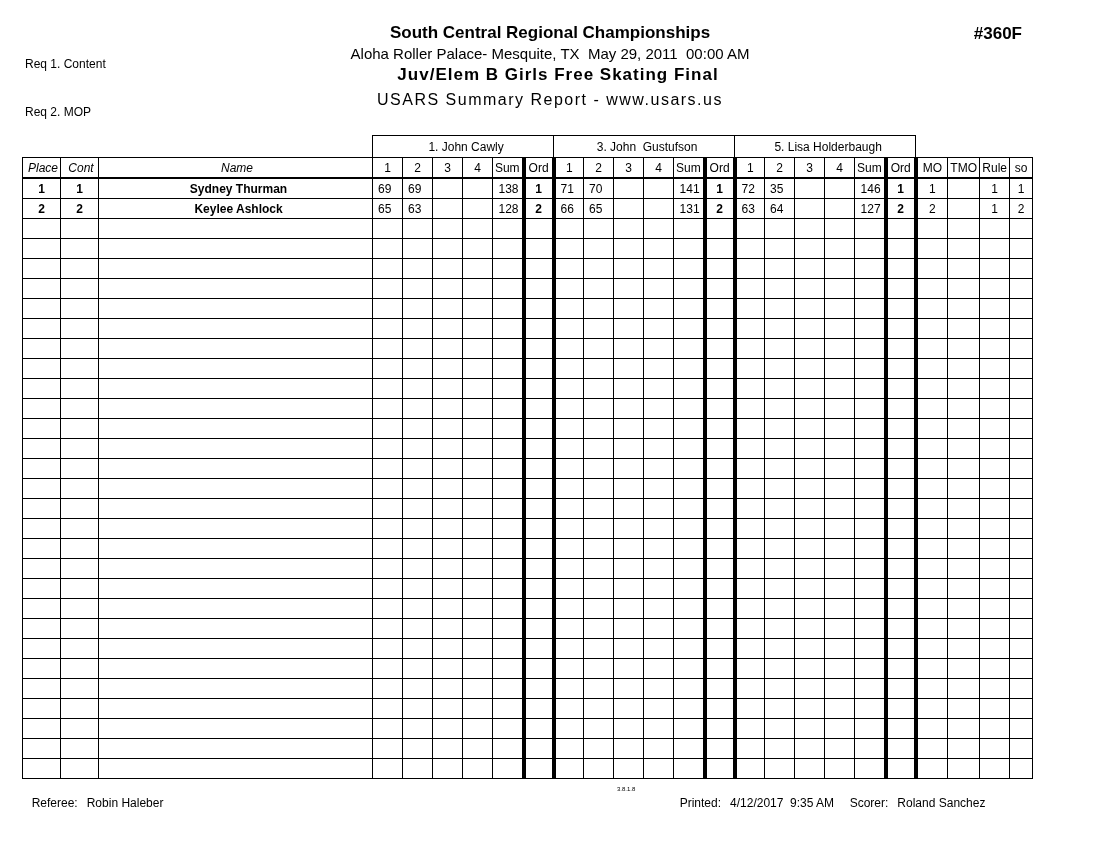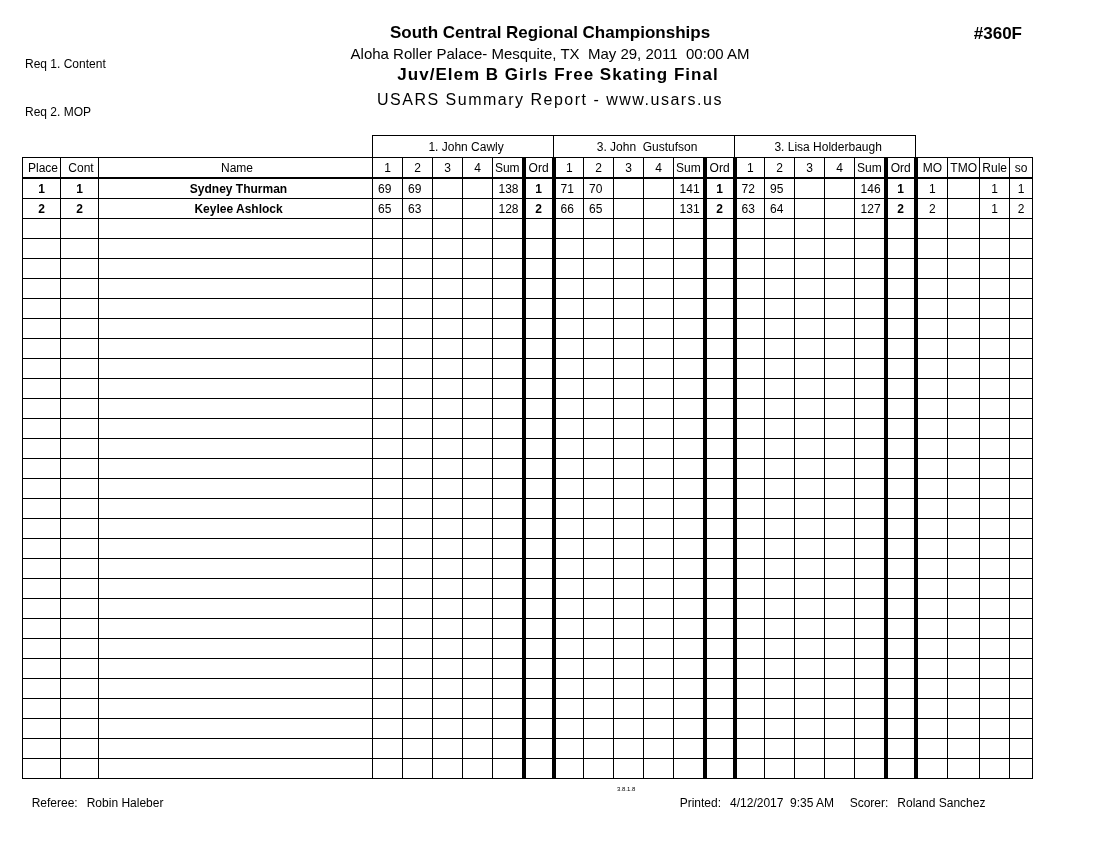--- a/index.html
+++ b/index.html
@@ -22,21 +22,21 @@
   }
   table.results td, table.results th{
     border:1px solid #000;height:19px;padding:0;
     font-size:12px;font-weight:normal;overflow:hidden;white-space:pre;
     text-align:center;vertical-align:middle;
   }
   tr.judgerow td, tr.judgerow th{height:21px;}
   .noborder{border:none !important;}
   .judgebox{text-align:center;padding-left:6px !important;font-size:12px;}
   .hdr{border-bottom:2px solid #000 !important;}
-  .l{text-align:center;padding-left:3px !important;}
+  .l{text-align:center;padding-left:3px !important;font-style:italic;}
   .name{text-align:center;padding-left:6px !important;font-size:13px;}
   .score{text-align:left !important;padding-left:5px !important;}
   .sum{text-align:right !important;padding-right:3px !important;}
   .thick{border-left:4px solid #000 !important;border-right:4px solid #000 !important;}
   .bold{font-weight:bold !important;}
 
   .footer-line{font-size:12px;white-space:pre;}
   .referee{left:25px;top:782px;}
   .version{left:617px;top:786px;font-size:6px;}
   .printed{left:645px;top:782px;margin-left:28px;}
@@ -83,21 +83,21 @@
     <col style="width:32px">
       <col style="width:32px">
       <col style="width:30px">
       <col style="width:23px">
   </colgroup>
   <thead>
     <tr class="judgerow">
       <td class="noborder" colspan="3"></td>
       <th class="judgebox" colspan="6">1. John Cawly</th>
       <th class="judgebox" colspan="6">3. John  Gustufson</th>
-      <th class="judgebox" colspan="6">3. Lisa Holderbaugh</th>
+      <th class="judgebox" colspan="6">5. Lisa Holderbaugh</th>
       <td class="noborder" colspan="4"></td>
     </tr>
     <tr>
       <th class="hdr l">Place</th>
       <th class="hdr l">Cont</th>
       <th class="hdr l">Name</th>
 
       <th class="hdr">1</th>
       <th class="hdr">2</th>
       <th class="hdr">3</th>
@@ -136,21 +136,21 @@
         <td class="score"></td>
         <td class="sum">138</td>
         <td class="bold thick">1</td>
         <td class="score">71</td>
         <td class="score">70</td>
         <td class="score"></td>
         <td class="score"></td>
         <td class="sum">141</td>
         <td class="bold thick">1</td>
         <td class="score">72</td>
-        <td class="score">95</td>
+        <td class="score">35</td>
         <td class="score"></td>
         <td class="score"></td>
         <td class="sum">146</td>
         <td class="bold thick">1</td>
         <td>1</td>
         <td></td>
         <td>1</td>
         <td>1</td>
       </tr>
       <tr>

